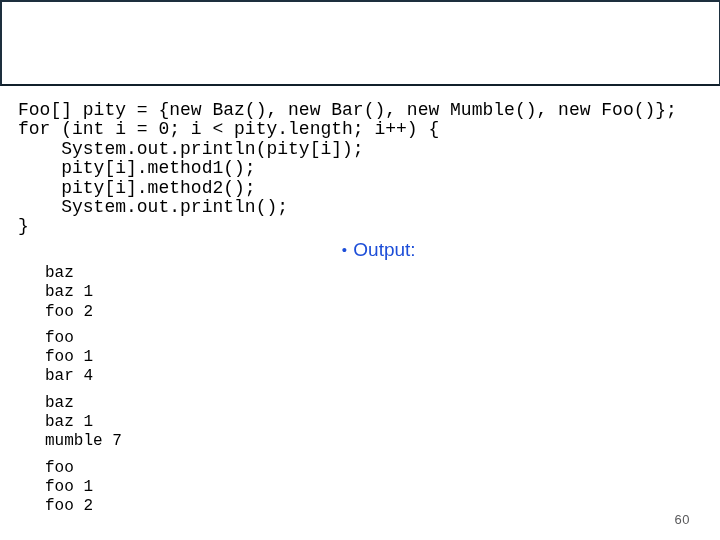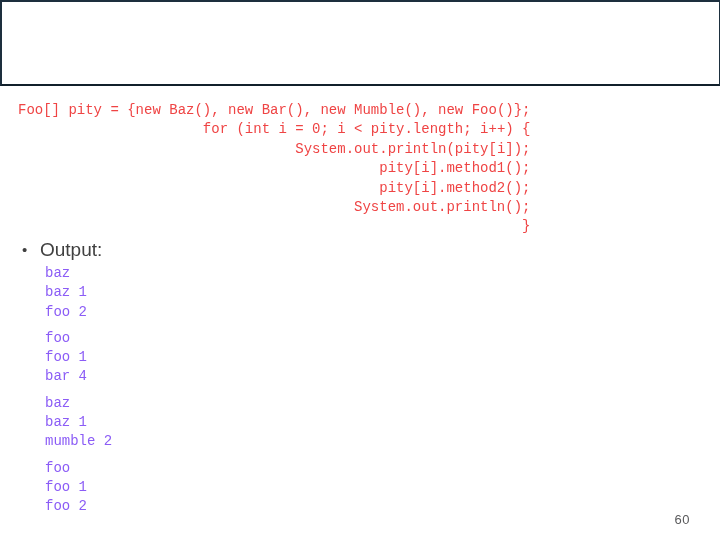--- a/index.html
+++ b/index.html
@@ -66,42 +66,42 @@
     white-space: nowrap;
     z-index: 5;
   }
 
   
   #code-block {
     position: absolute;
     left: 18px;
     top: 101px;
     font-family: "Liberation Mono", "DejaVu Sans Mono", monospace;
-    font-size: 14px;
+    font-size: 18px;
     line-height: 19.4px;
-    color: #ef4444;
+    color: #000000;
     white-space: pre;
-    text-align: right;
   }
   .code-line { white-space: pre; }
 
   
   #output-section {
     position: absolute;
     left: 0;
     top: 238px;
     width: 720px;
   }
   #output-heading {
     position: relative;
-    margin-left: 22px;
+    margin-left: 31px;
     font-size: 19px;
     line-height: 24px;
-    color: #404040;
+    color: #1d4ed8;
     white-space: nowrap;
+    text-align: center;
   }
   #output-bullet {
     display: inline-block;
     width: 18px;
     font-size: 15px;
     line-height: 24px;
     vertical-align: top;
   }
   #output-heading-label {
     display: inline-block;
@@ -110,23 +110,23 @@
   #output-groups {
     margin-top: 2px;
     margin-left: 45px;
   }
   .output-group {
     margin-bottom: 7px;
   }
   .output-group:last-child { margin-bottom: 0; }
   .output-line {
     font-family: "Liberation Mono", "DejaVu Sans Mono", monospace;
-    font-size: 14px;
+    font-size: 16px;
     line-height: 19.3px;
-    color: #8b5cf6;
+    color: #000000;
     white-space: pre;
   }
 
   
   #page-number {
     position: absolute;
     right: 30px;
     bottom: 12px;
     font-size: 13px;
     line-height: 16px;
@@ -155,21 +155,21 @@
         <div class="output-line">foo 2</div>
       </div>
       <div class="output-group">
         <div class="output-line">foo</div>
         <div class="output-line">foo 1</div>
         <div class="output-line">bar 4</div>
       </div>
       <div class="output-group">
         <div class="output-line">baz</div>
         <div class="output-line">baz 1</div>
-        <div class="output-line">mumble 2</div>
+        <div class="output-line">mumble 7</div>
       </div>
       <div class="output-group">
         <div class="output-line">foo</div>
         <div class="output-line">foo 1</div>
         <div class="output-line">foo 2</div>
       </div>
     </div>
 </div>
 
 <div id="page-number">60</div>

